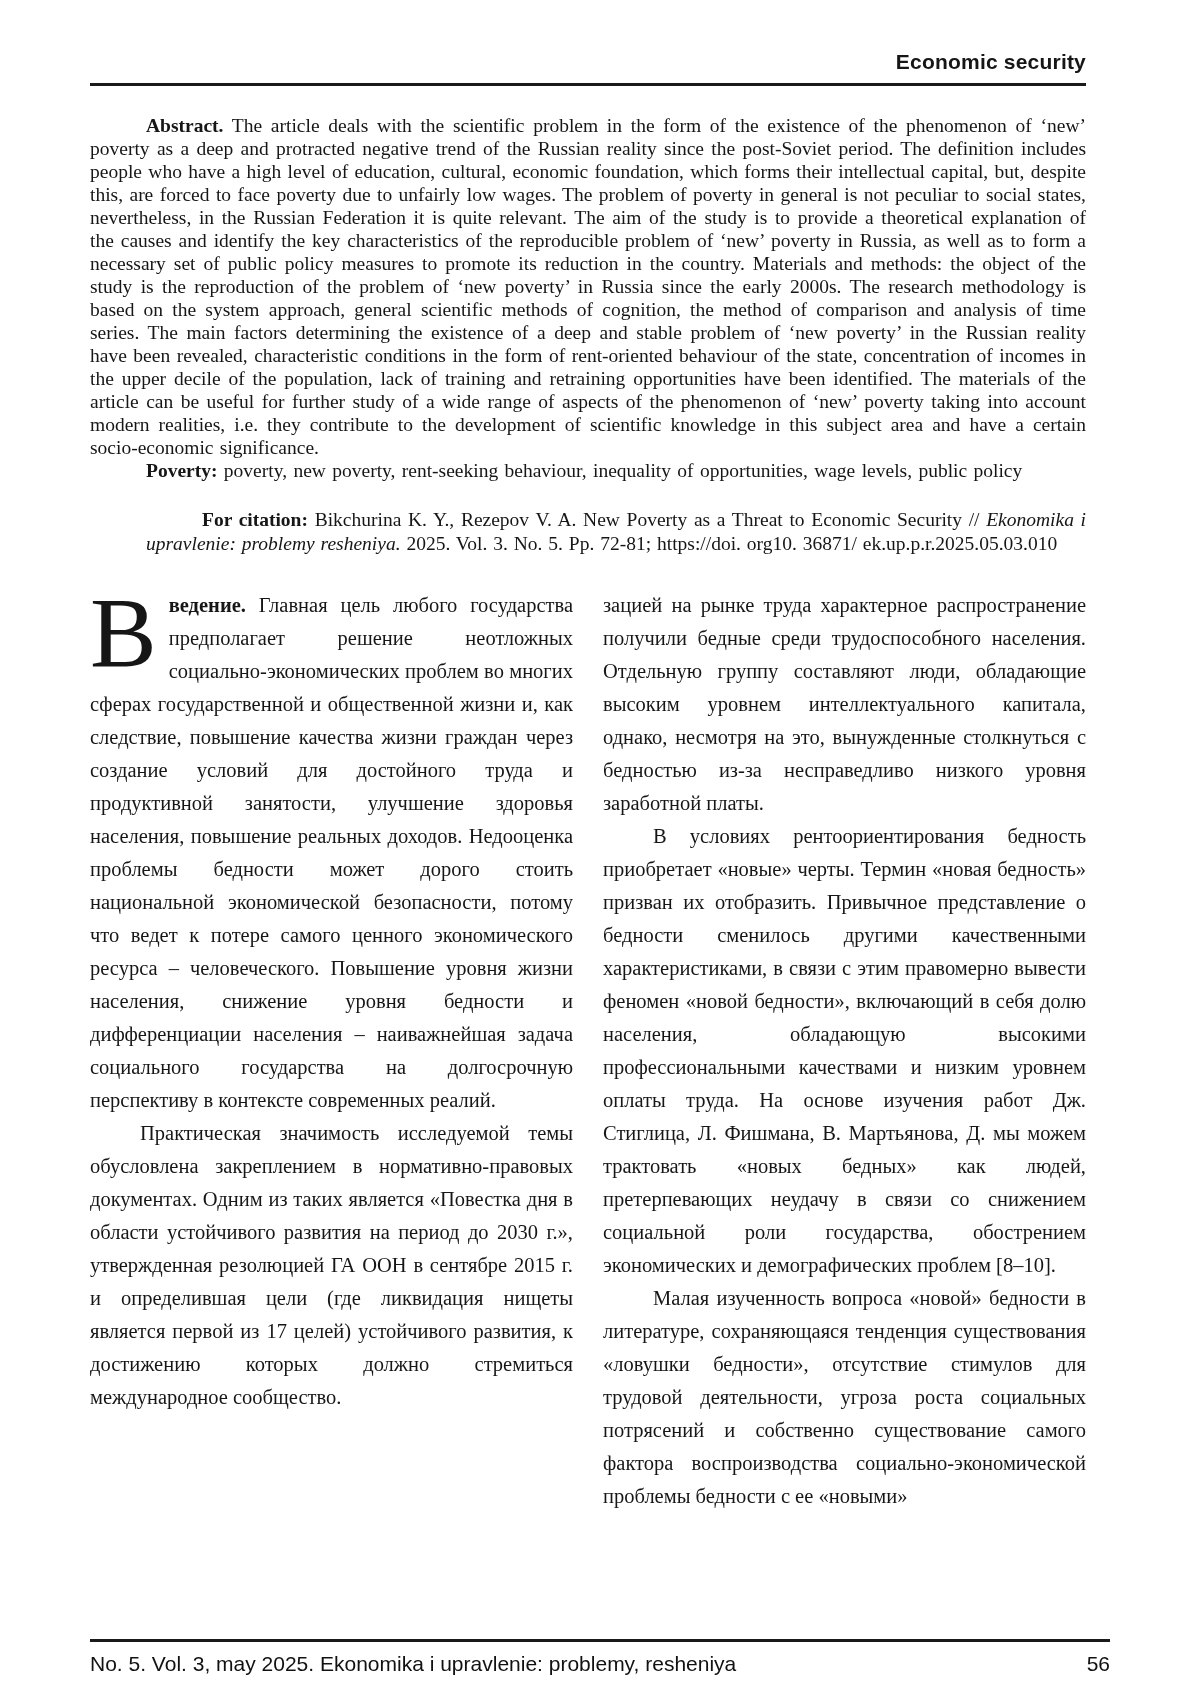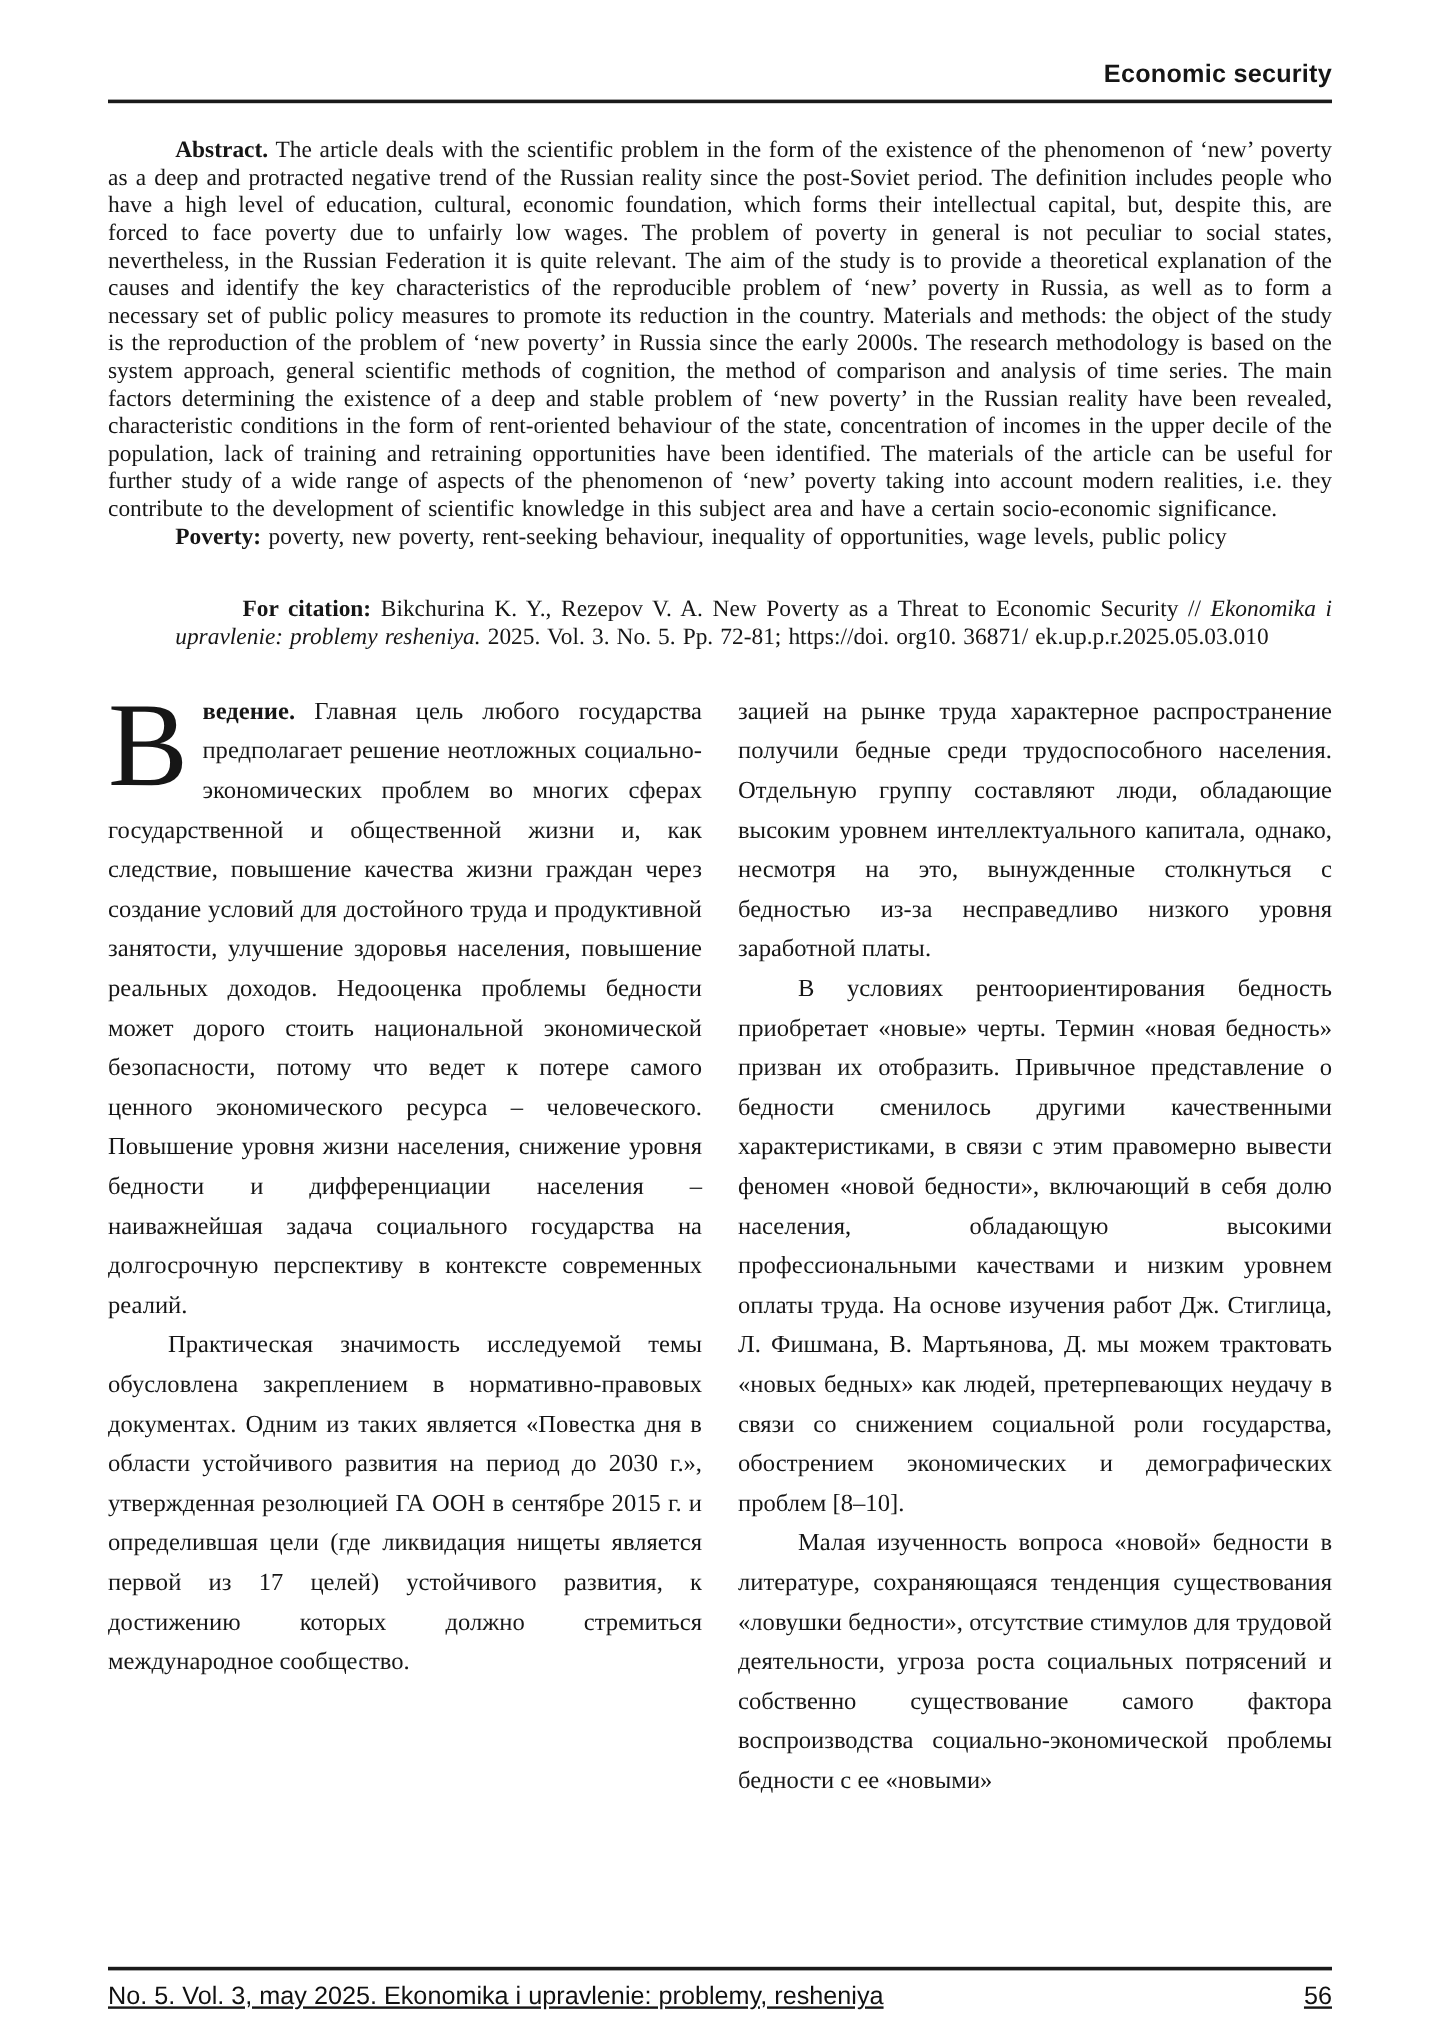--- a/index.html
+++ b/index.html
@@ -4,21 +4,21 @@
 <style>
   html, body { margin: 0; padding: 0; background: #ffffff; }
   .page {
     position: relative;
     width: 1200px;
     height: 1698px;
     box-sizing: border-box;
     margin: 0 auto;
     background: #ffffff;
     color: #161616;
-    padding: 50px 90px 0 90px;
+    padding: 50px 114px 0 90px;
     font-family: "Liberation Serif", serif;
     overflow: hidden;
   }
   .page-header .header-title {
     text-align: right;
     font-family: "Liberation Sans", sans-serif;
     font-weight: 700;
     font-size: 21px;
     letter-spacing: 0.2px;
     padding-bottom: 9px;
@@ -30,21 +30,21 @@
     margin: 0;
   }
   .para { text-align: justify; margin: 0; }
   .abstract-section { margin-top: 28px; }
   .abstract-section .para {
     font-size: 19.5px;
     line-height: 23px;
     word-spacing: 1.5px;
   }
   .first-line-indent { text-indent: 56px; }
-  .citation-section { margin: 37px 0 0 56px; }
+  .citation-section { margin: 26px 0 0 56px; }
   .citation-section .para {
     font-size: 19.5px;
     line-height: 23.5px;
     text-indent: 56px;
     word-spacing: 1px;
   }
   .columns {
     display: flex;
     gap: 30px;
     margin-top: 34px;
@@ -63,21 +63,20 @@
     padding: 4px 12px 0 0;
     font-weight: 400;
   }
   .bold-lead { font-weight: 700; }
   .italic { font-style: italic; }
   .page-footer {
     position: absolute;
     left: 90px;
     right: 90px;
     bottom: 22px;
-    text-decoration: underline;
   }
   .footer-line {
     display: flex;
     justify-content: space-between;
     align-items: baseline;
     font-family: "Liberation Sans", sans-serif;
     font-size: 21px;
     padding-top: 10px;
     color: #111;
   }

